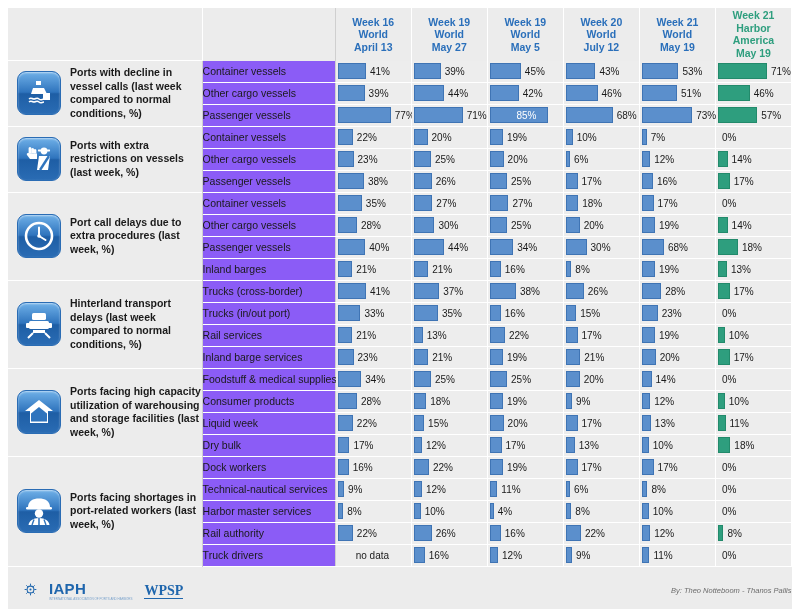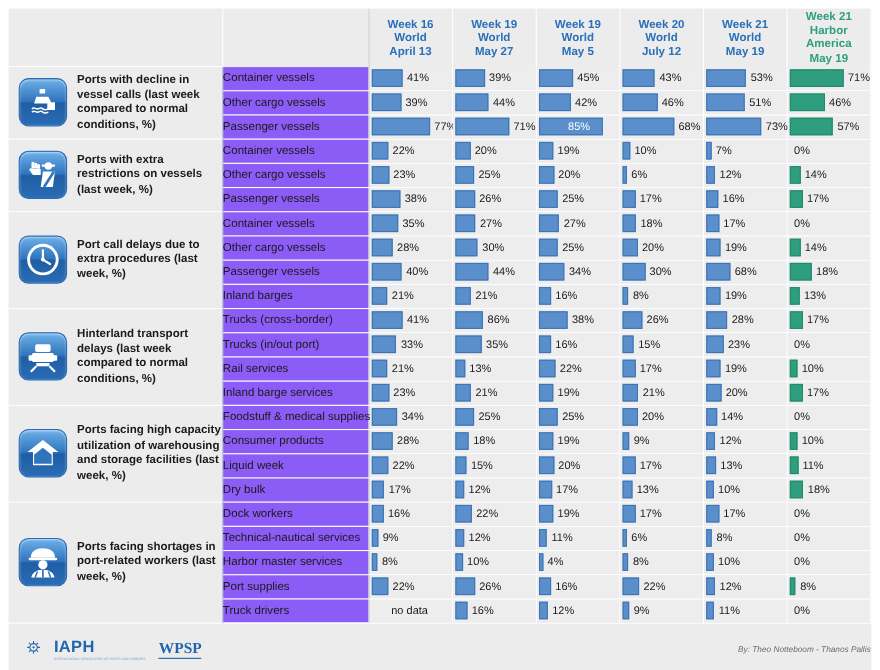--- a/index.html
+++ b/index.html
@@ -658,21 +658,21 @@
             <td class="rowlabel">Trucks (cross-border)</td>
             <td class="datacell firstdata">
               <div class="barwrap">
                 <div class="bar" style="width: 28.29px;"></div>
                 <span class="val">41%</span>
               </div>
             </td>
             <td class="datacell">
               <div class="barwrap">
                 <div class="bar" style="width: 25.53px;"></div>
-                <span class="val">86%</span>
+                <span class="val">37%</span>
               </div>
             </td>
             <td class="datacell">
               <div class="barwrap">
                 <div class="bar" style="width: 26.22px;"></div>
                 <span class="val">38%</span>
               </div>
             </td>
             <td class="datacell">
               <div class="barwrap">
@@ -1090,21 +1090,21 @@
                 <span class="val">10%</span>
               </div>
             </td>
             <td class="datacell">
               <div class="barwrap">
                 <span class="val">0%</span>
               </div>
             </td>
           </tr>
           <tr>
-            <td class="rowlabel">Port supplies</td>
+            <td class="rowlabel">Rail authority</td>
             <td class="datacell firstdata">
               <div class="barwrap">
                 <div class="bar" style="width: 15.18px;"></div>
                 <span class="val">22%</span>
               </div>
             </td>
             <td class="datacell">
               <div class="barwrap">
                 <div class="bar" style="width: 17.94px;"></div>
                 <span class="val">26%</span>

